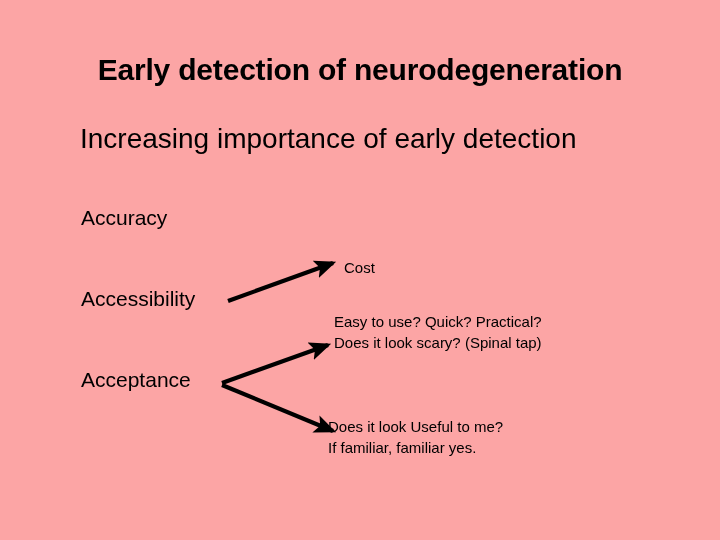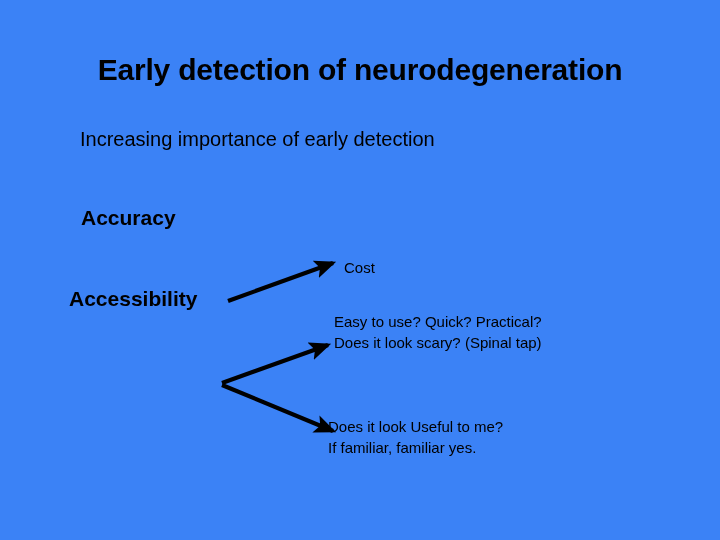--- a/index.html
+++ b/index.html
@@ -11,53 +11,53 @@
     height: 540px;
     background: #ffffff;
     font-family: "Liberation Sans", sans-serif;
     color: #000000;
     overflow: hidden;
   }
   .slide {
     position: relative;
     width: 720px;
     height: 540px;
-    background: #3b82f6;
+    background: #fca5a5;
   }
   .slide-title {
     position: absolute;
     left: 0;
     top: 52px;
     width: 720px;
     text-align: center;
     font-size: 30px;
     font-weight: bold;
     line-height: 36px;
     letter-spacing: -0.2px;
     white-space: nowrap;
   }
   .slide-subtitle {
     position: absolute;
     left: 80px;
     top: 124px;
-    font-size: 20px;
+    font-size: 28px;
     font-weight: normal;
     line-height: 30px;
     white-space: nowrap;
   }
   .pillar {
     position: absolute;
     font-size: 21px;
-    font-weight: bold;
+    font-weight: normal;
     line-height: 28px;
     white-space: nowrap;
     text-align: right;
   }
   #pillar-accuracy { left: 81px; top: 204px; }
-  #pillar-accessibility { left: 69px; top: 285px; }
+  #pillar-accessibility { left: 81px; top: 285px; }
   #pillar-acceptance { left: 81px; top: 366px; }
 
   .note {
     position: absolute;
     font-size: 15px;
     font-weight: normal;
     line-height: 21px;
     white-space: nowrap;
   }
   #note-cost { left: 344px; top: 249px; margin-top: 8px; }
@@ -80,20 +80,21 @@
 <div class="slide">
 
   <div class="slide-title">Early detection of neurodegeneration</div>
 
   <div class="slide-subtitle">Increasing importance of early detection</div>
 
   <div class="pillar" id="pillar-accuracy">Accuracy</div>
 
   <div class="pillar" id="pillar-accessibility">Accessibility</div>
 
+  <div class="pillar" id="pillar-acceptance">Acceptance</div>
 
   <div class="note" id="note-cost">
     <span class="note-line">Cost</span>
   </div>
 
   <div class="note" id="note-easy">
     <span class="note-line">Easy to use? Quick? Practical?</span>
     <span class="note-line">Does it look scary? (Spinal tap)</span>
   </div>
 

